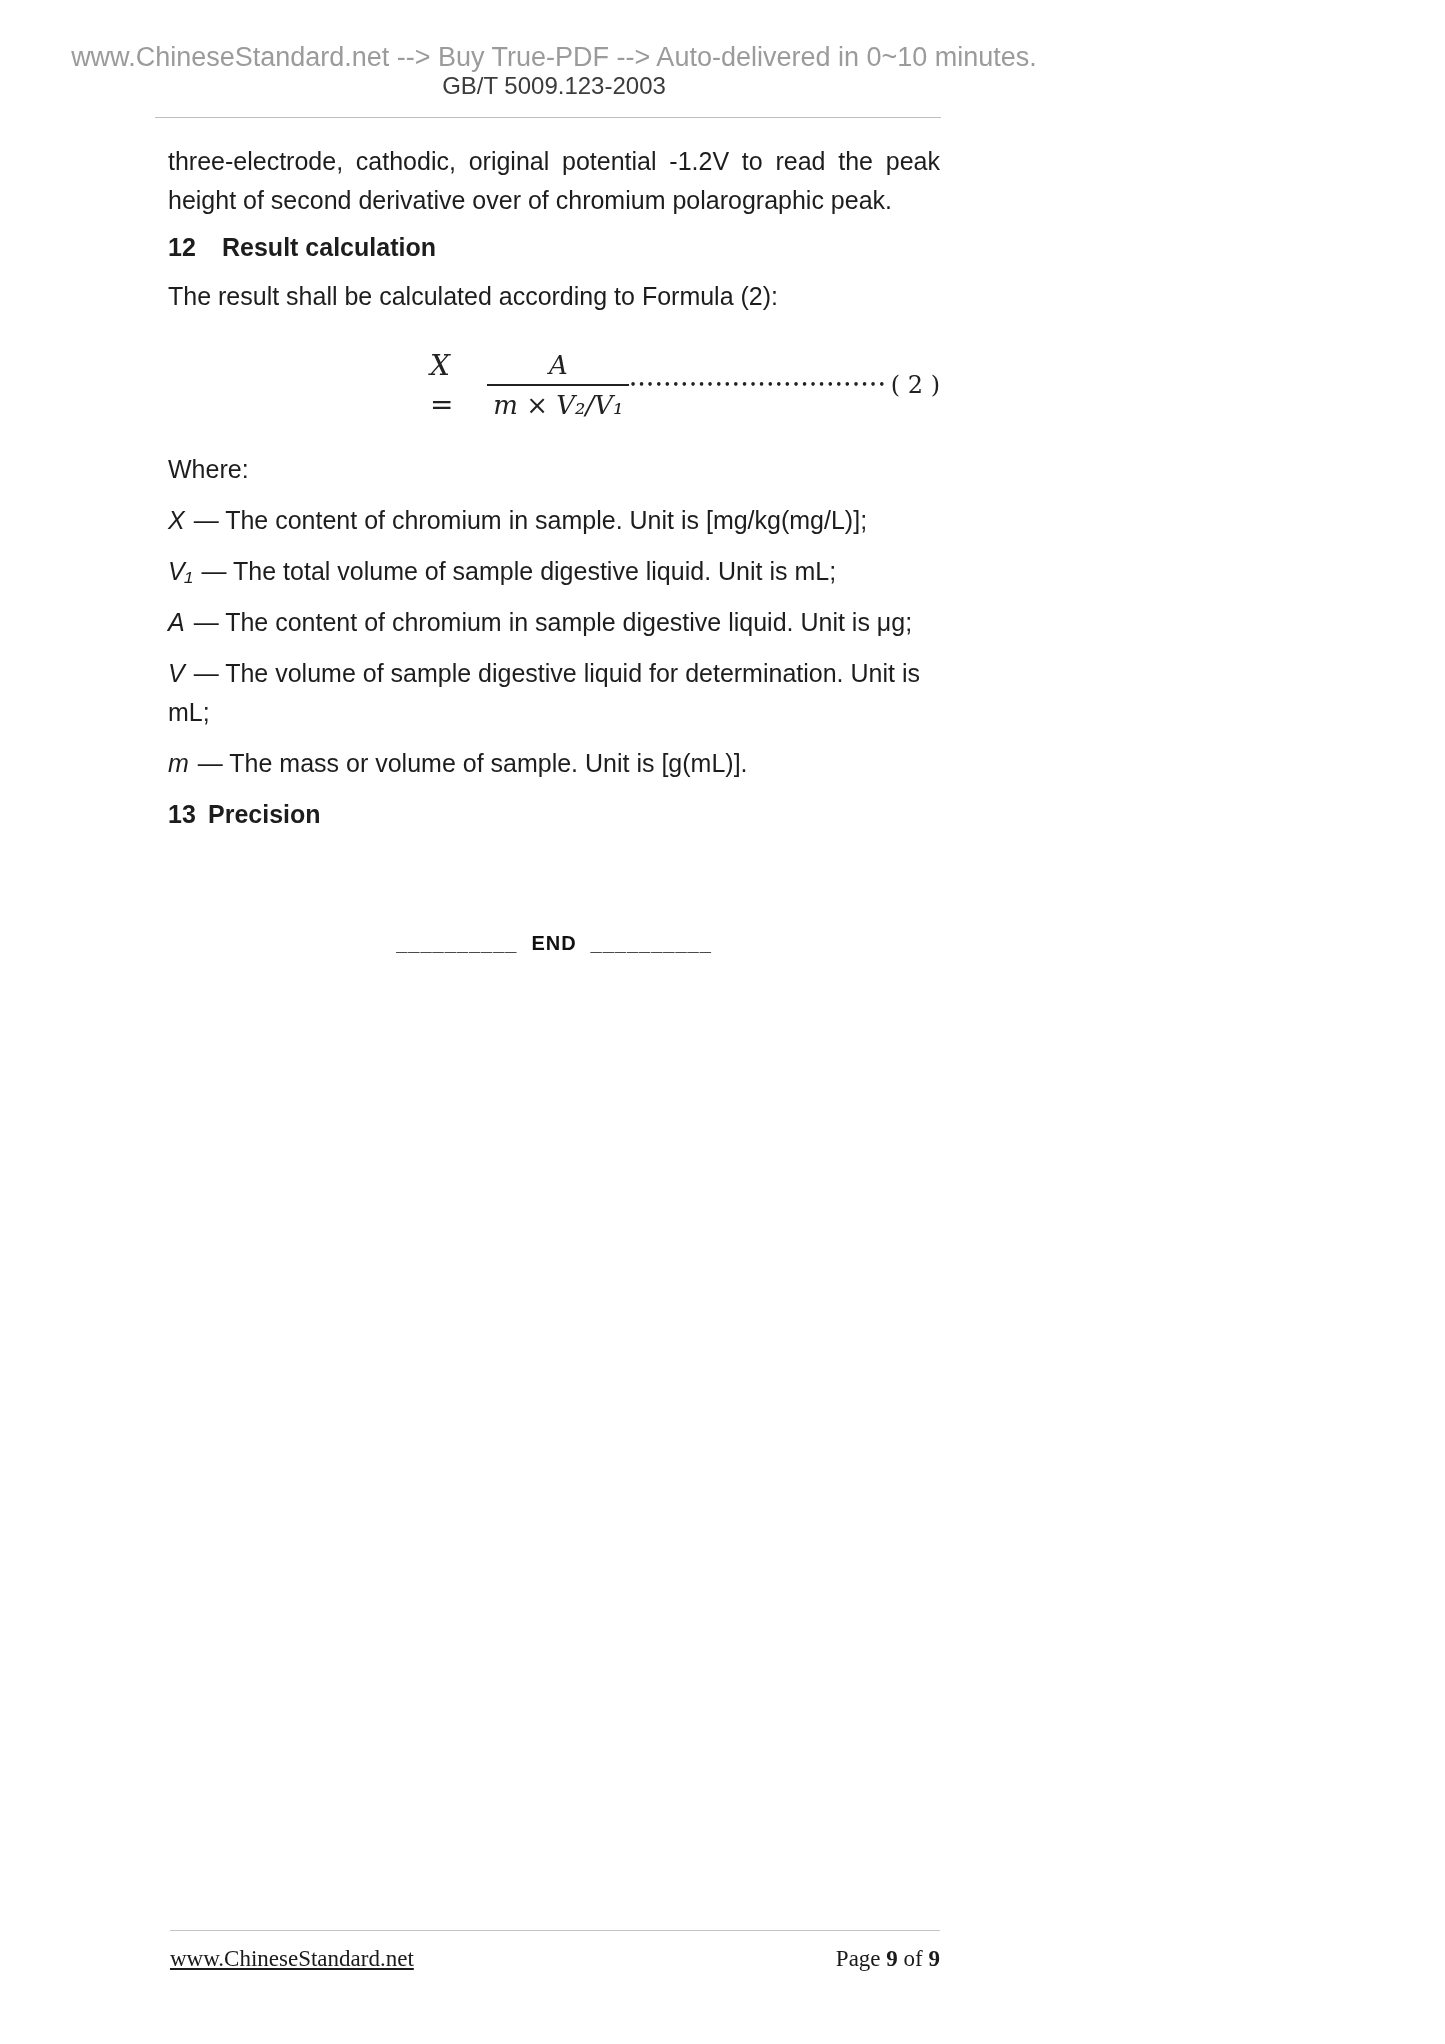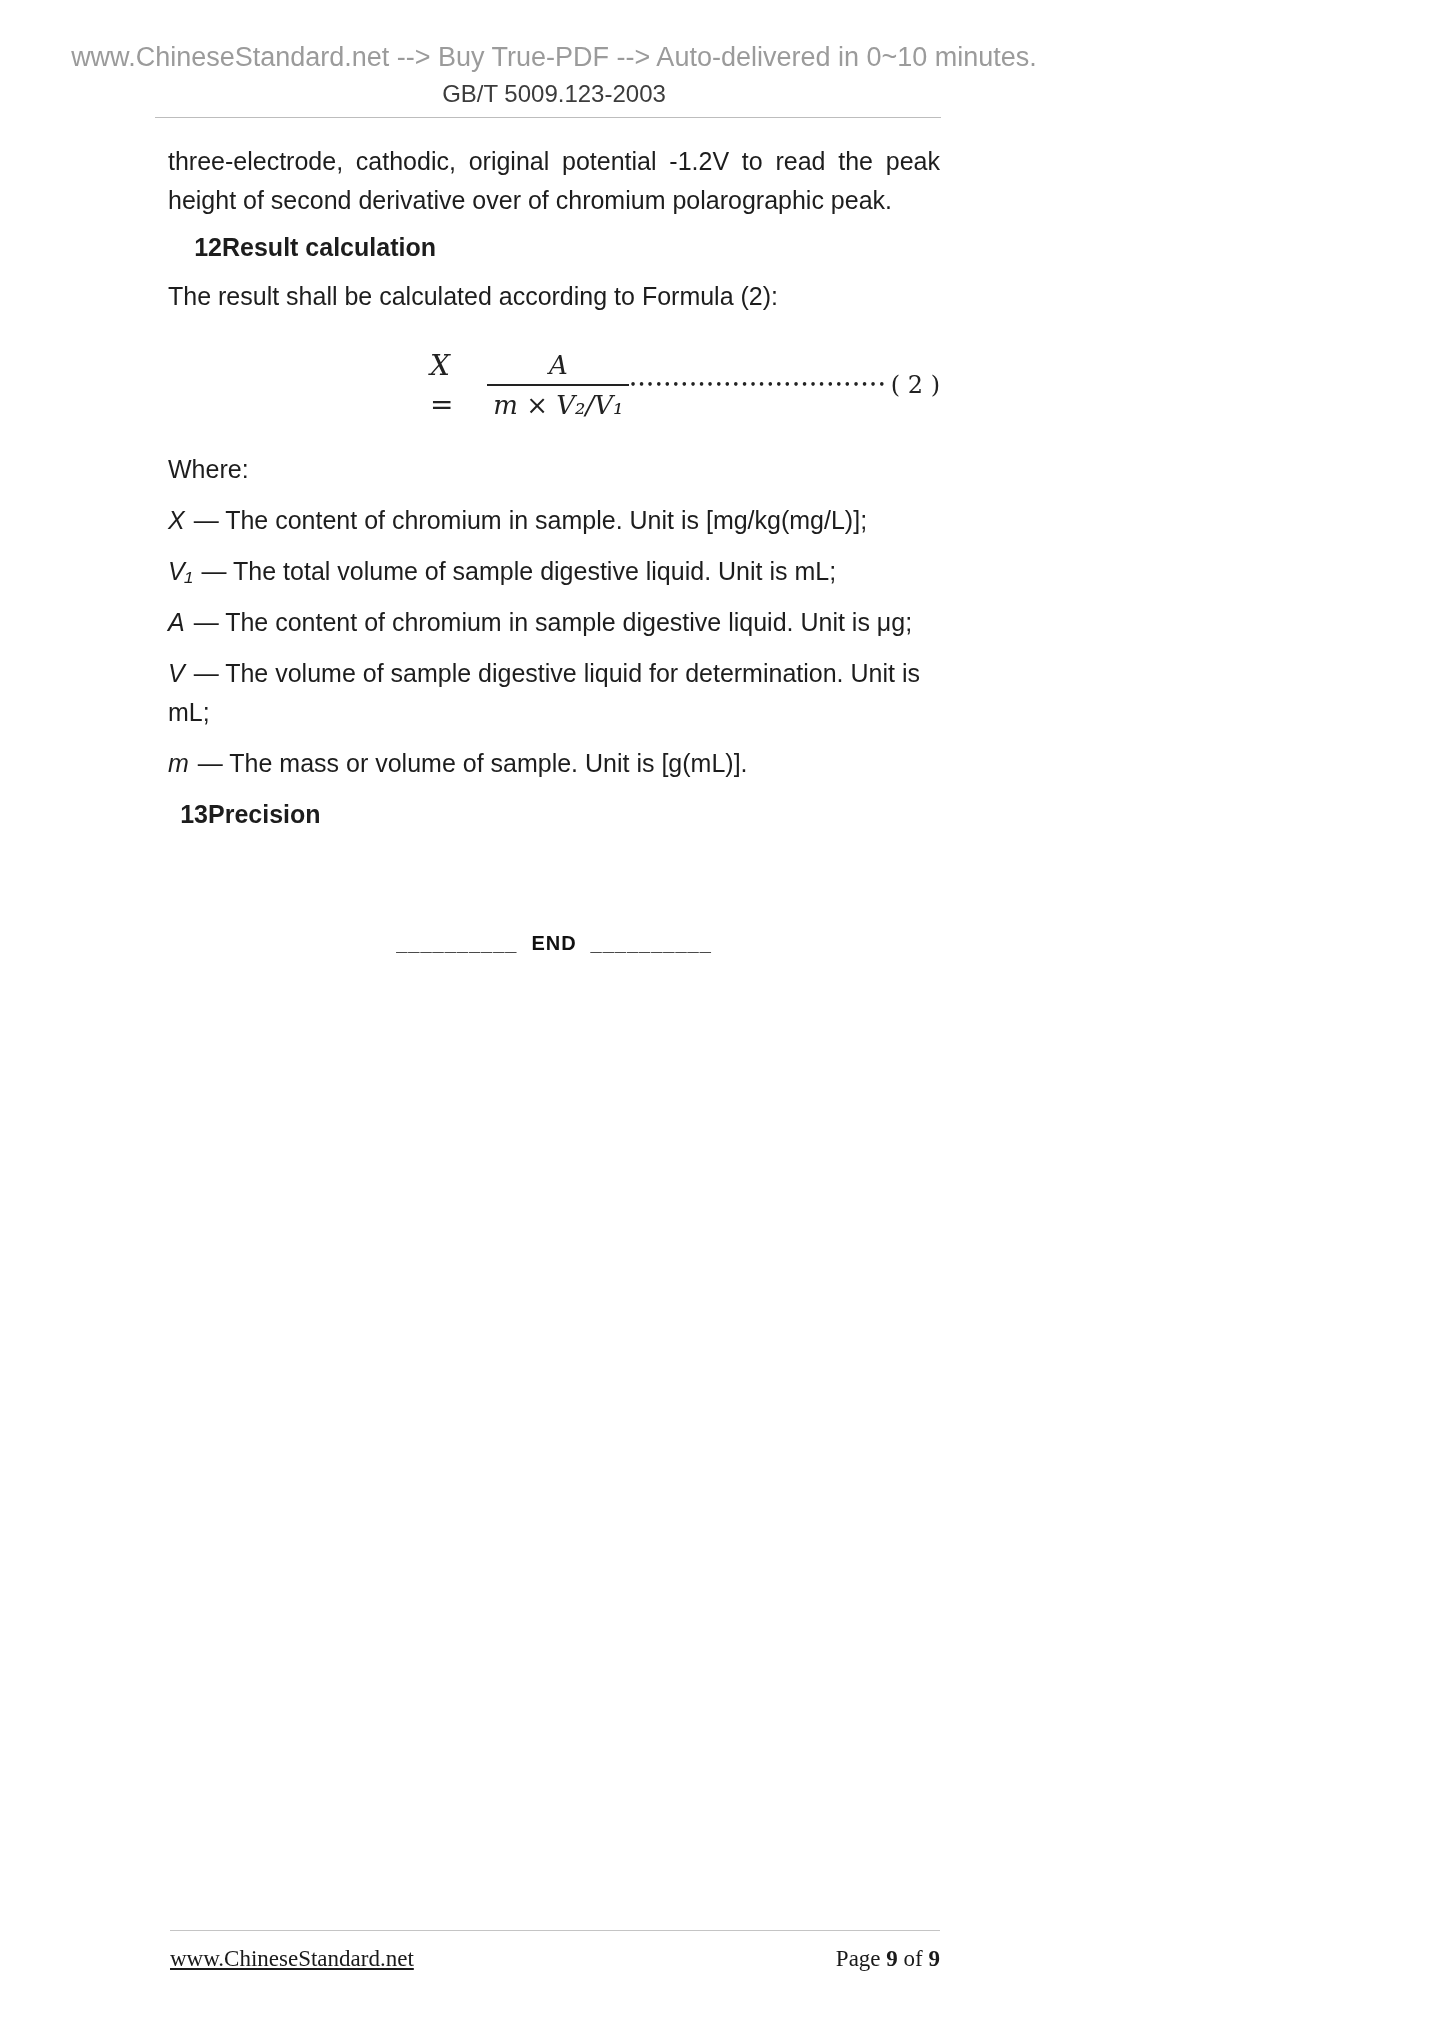--- a/index.html
+++ b/index.html
@@ -18,21 +18,21 @@
     position: absolute;
     top: 42px; left: 0;
     width: 1108px;
     text-align: center;
     font-size: 27px;
     color: #9b9b9b;
     white-space: nowrap;
   }
   .std-code {
     position: absolute;
-    top: 80px; left: 168px;
+    top: 72px; left: 168px;
     width: 772px;
     text-align: center;
     font-size: 24px;
     color: #3c3c3c;
   }
   .header-rule {
     position: absolute;
     top: 117px; left: 155px;
     width: 786px; height: 1px;
     background: #bdbdbd;
@@ -47,21 +47,21 @@
     line-height: 39px;
   }
   .content p { margin: 0 0 12px 0; }
   p.justified { text-align: justify; margin-bottom: 8px; }
   .heading {
     font-size: 25px;
     font-weight: bold;
     margin: 8px 0 10px 0;
     line-height: 39px;
   }
-  .h-num { display: inline-block; text-align: right; }
+  .h-num { display: inline-block; }
   .h-num.wide { min-width: 54px; }
   .h-num.narrow { min-width: 40px; }
 
   
   .formula-row {
     display: flex;
     align-items: center;
     margin: 30px 0 26px 0;
     font-family: "DejaVu Serif", serif;
     font-style: italic;

